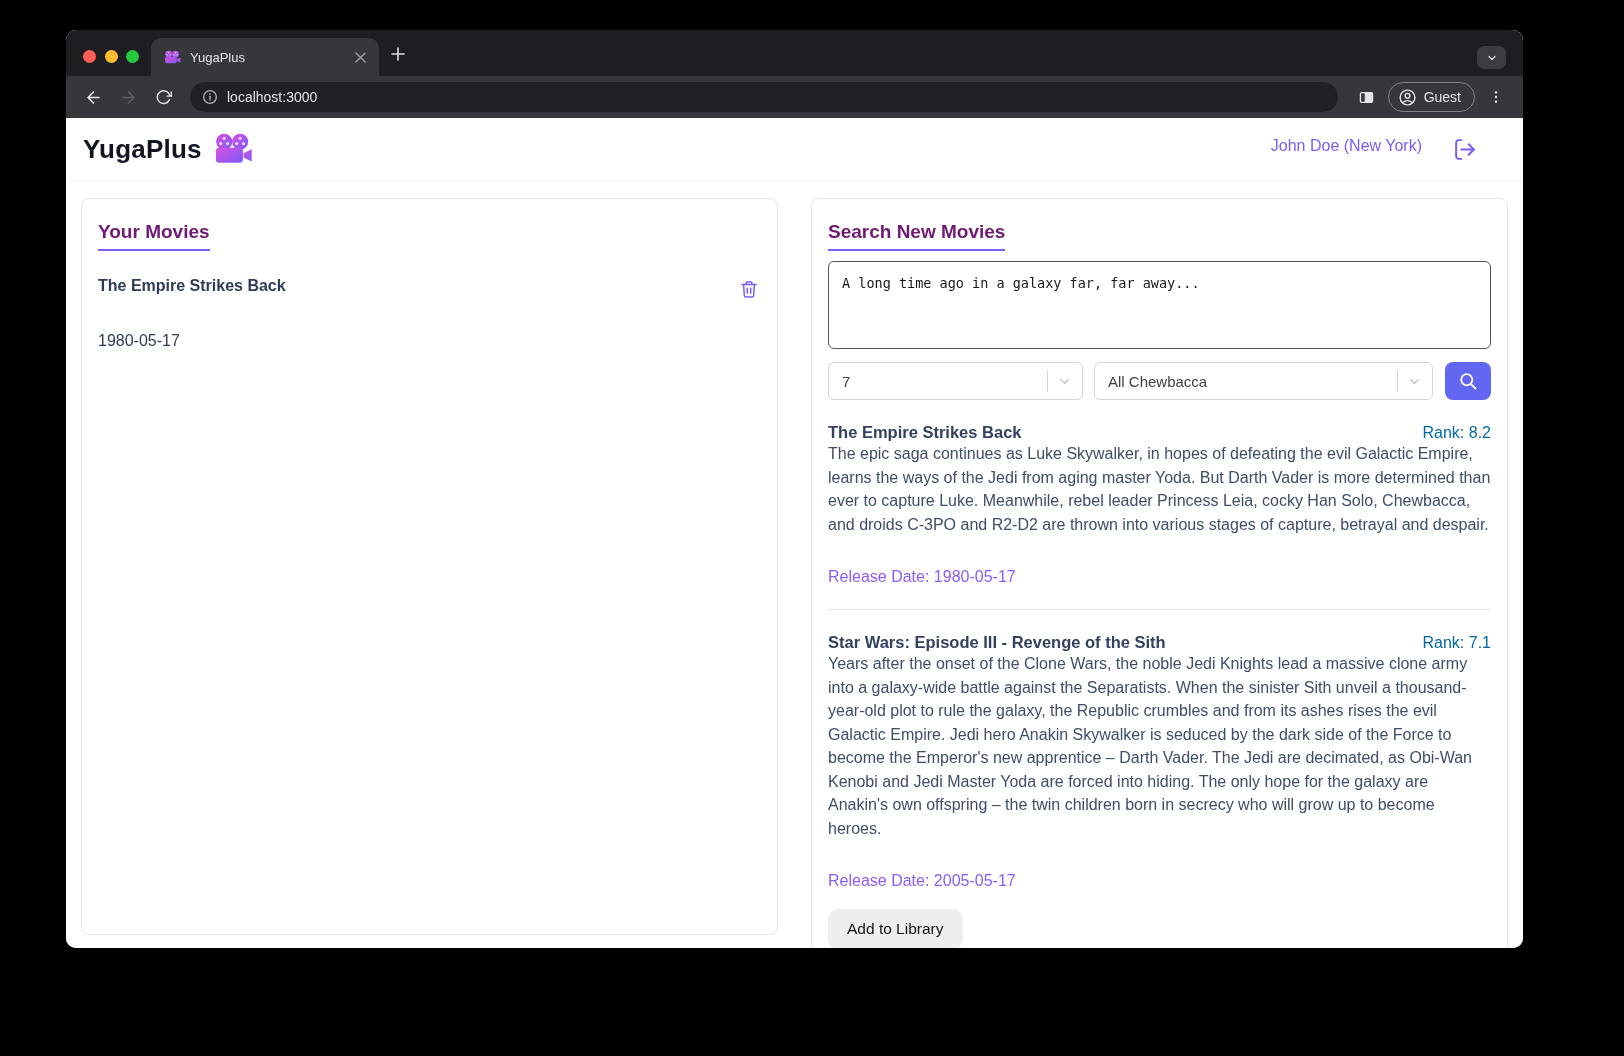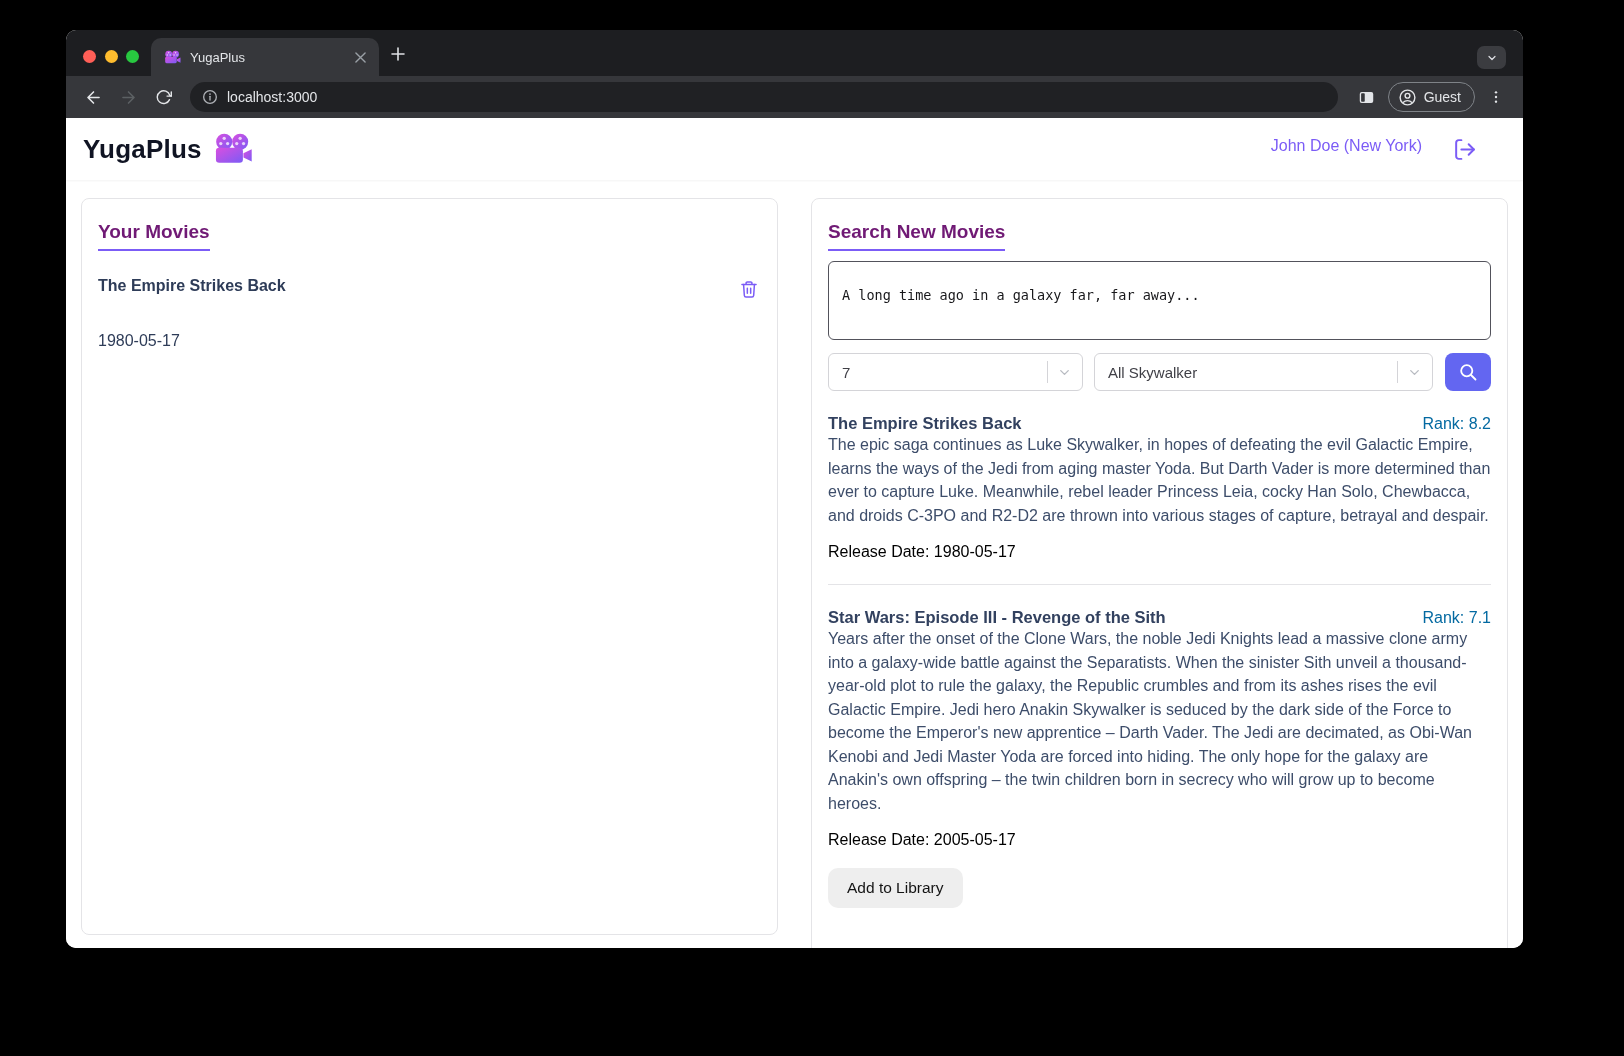--- a/index.html
+++ b/index.html
@@ -49,39 +49,39 @@
   .section-title { display:inline-block; color:#701a75; font-size:19px; font-weight:700;
                    border-bottom:2px solid #7b5cf6; padding-bottom:6px; cursor:default; }
 
   
   .movie-row { margin-top:26px; display:flex; align-items:flex-start; justify-content:space-between; }
   .movie-title { font-size:16px; font-weight:700; color:#2e3c58; }
   .trash-btn { background:none; border:none; cursor:pointer; padding:2px; }
   .movie-date { margin-top:27px; font-size:16px; color:#2e3c58; }
 
   
-  .query-box { width:100%; height:79px; margin-top:10px; border:1px solid #52525b; border-radius:6px;
-               padding:24px 13px; font-family:"DejaVu Sans Mono", monospace; font-size:13.5px; color:#18181b;
+  .query-box { width:100%; height:88px; margin-top:10px; border:1px solid #52525b; border-radius:6px;
+               padding:12px 13px; font-family:"DejaVu Sans Mono", monospace; font-size:13.5px; color:#18181b;
                resize:none; line-height:1.45; }
   .controls { margin-top:9px; display:flex; gap:11px; align-items:center; }
   .select { height:38px; border:1px solid #d4d4d8; border-radius:6px; display:flex; align-items:center;
             padding:0 10px 0 13px; font-size:15px; color:#3f3f46; cursor:pointer; background:#fff; }
   .select-limit { width:255px; }
   .select-category { width:339px; }
   .sel-value { flex:1; text-align:left; }
   .sel-divider { width:1px; height:22px; background:#d4d4d8; margin-right:9px; flex:none; }
   .search-btn { margin-left:auto; width:46px; height:38px; border:none; border-radius:8px; background:#6366f1;
                 display:flex; align-items:center; justify-content:center; cursor:pointer; }
 
   .result { margin-top:23px; }
   .result-head { display:flex; align-items:baseline; justify-content:space-between; }
   .result-title { font-size:16.5px; font-weight:700; color:#32415f; }
   .result-rank { font-size:16px; color:#0369a1; }
   .result-desc { font-size:16px; line-height:1.47; color:#3d4d6a; }
-  .result-release { margin-top:16px; font-size:16px; color:#000000; }
+  .result-release { margin-top:32px; font-size:16px; color:#8b5cf6; }
   .result-divider { border:none; border-top:1px solid #e4e4e7; margin-top:23px; }
   .add-btn { margin-top:19px; background:#eeeeee; border:none; border-radius:10px; padding:11px 19px;
              font-size:15.5px; color:#141414; cursor:pointer; font-family:inherit; }
 </style>
 </head>
 <body>
 
 <svg width="0" height="0" style="position:absolute">
   <defs>
     <linearGradient id="camGrad" x1="0" y1="0" x2="1" y2="1">
@@ -230,21 +230,21 @@
 
         <div class="controls">
           <div class="select select-limit">
             <span class="sel-value">7</span>
             <span class="sel-divider"></span>
             <svg width="15" height="15" viewBox="0 0 24 24">
                 <path d="M6 9l6 6 6-6" fill="none" stroke="#b9bcc2" stroke-width="2.2" stroke-linecap="round" stroke-linejoin="round"></path>
               </svg>
           </div>
           <div class="select select-category">
-            <span class="sel-value">All Skywalker</span>
+            <span class="sel-value">All Chewbacca</span>
             <span class="sel-divider"></span>
             <svg width="15" height="15" viewBox="0 0 24 24">
                 <path d="M6 9l6 6 6-6" fill="none" stroke="#b9bcc2" stroke-width="2.2" stroke-linecap="round" stroke-linejoin="round"></path>
               </svg>
           </div>
           <button class="search-btn">
             <svg width="20" height="20" viewBox="0 0 24 24">
                 <circle cx="10.5" cy="10.5" r="6.7" fill="none" stroke="#ffffff" stroke-width="2.2"></circle>
                 <path d="M15.6 15.6L21 21" stroke="#ffffff" stroke-width="2.2" stroke-linecap="round"></path>
               </svg>

